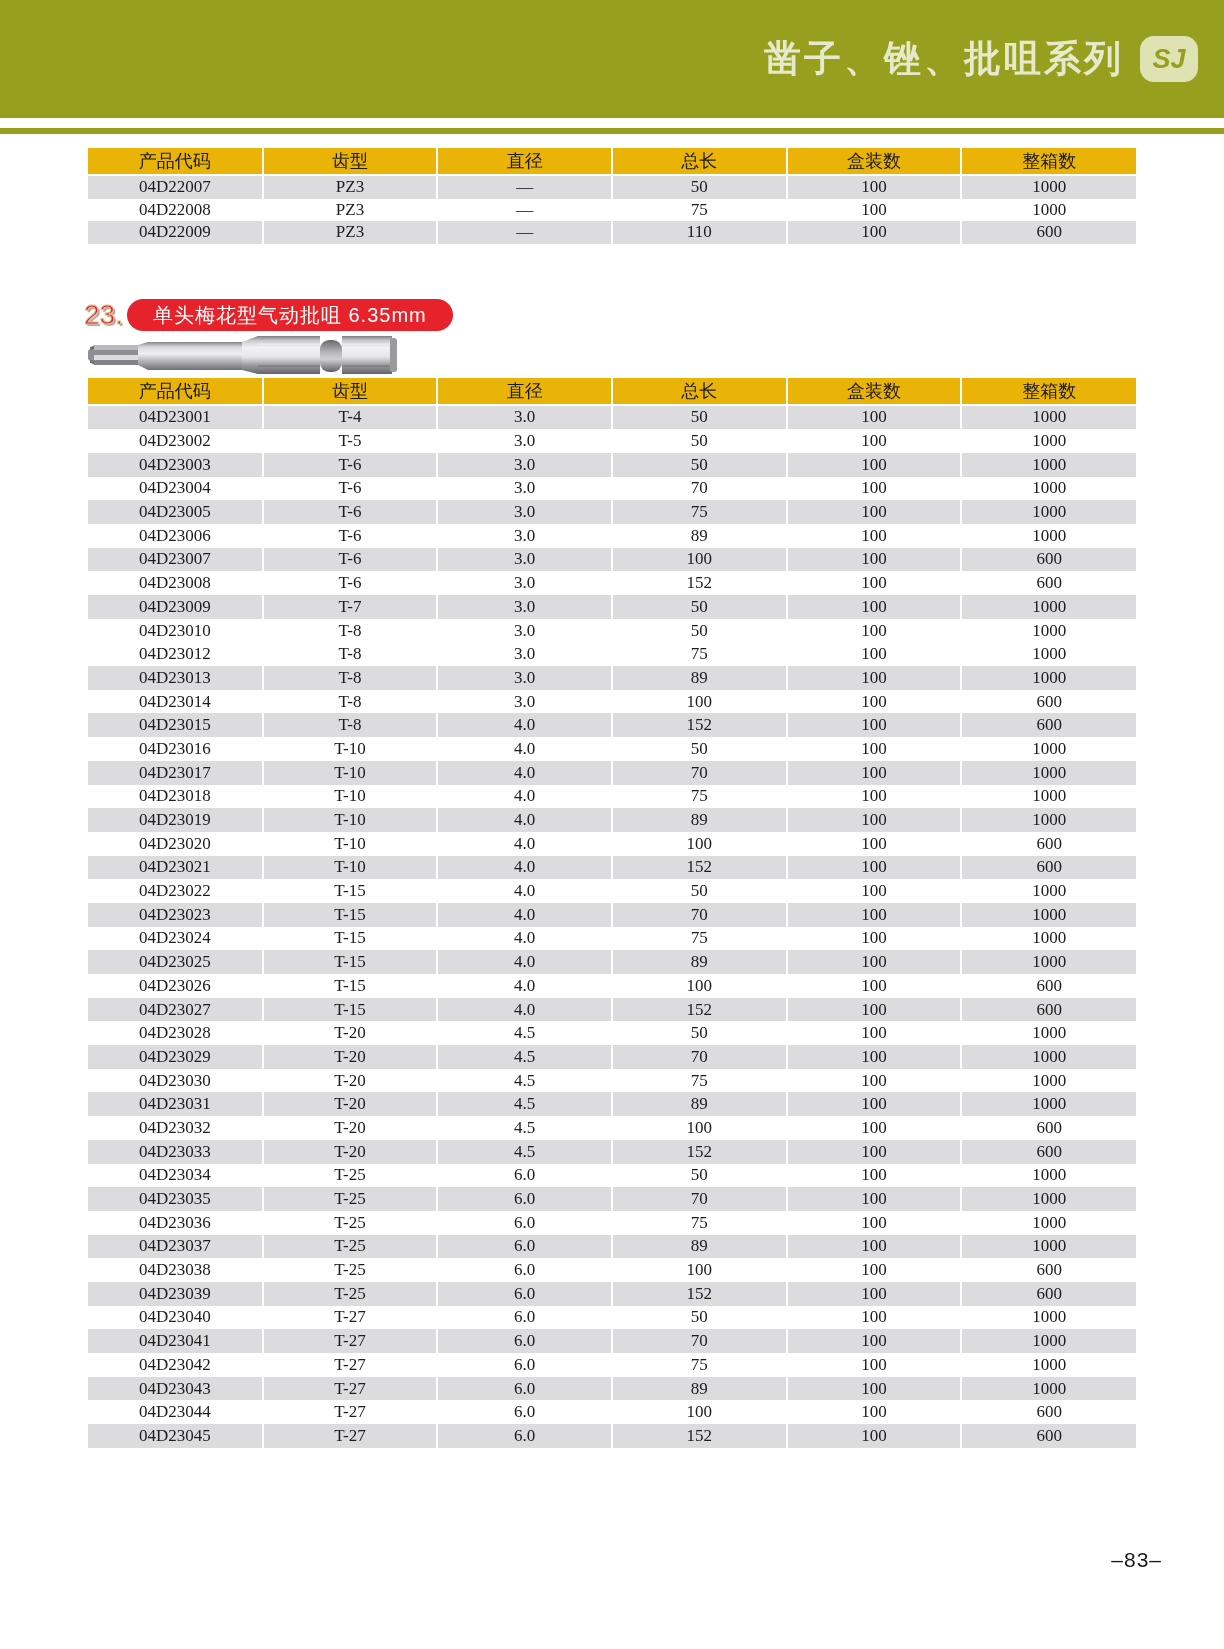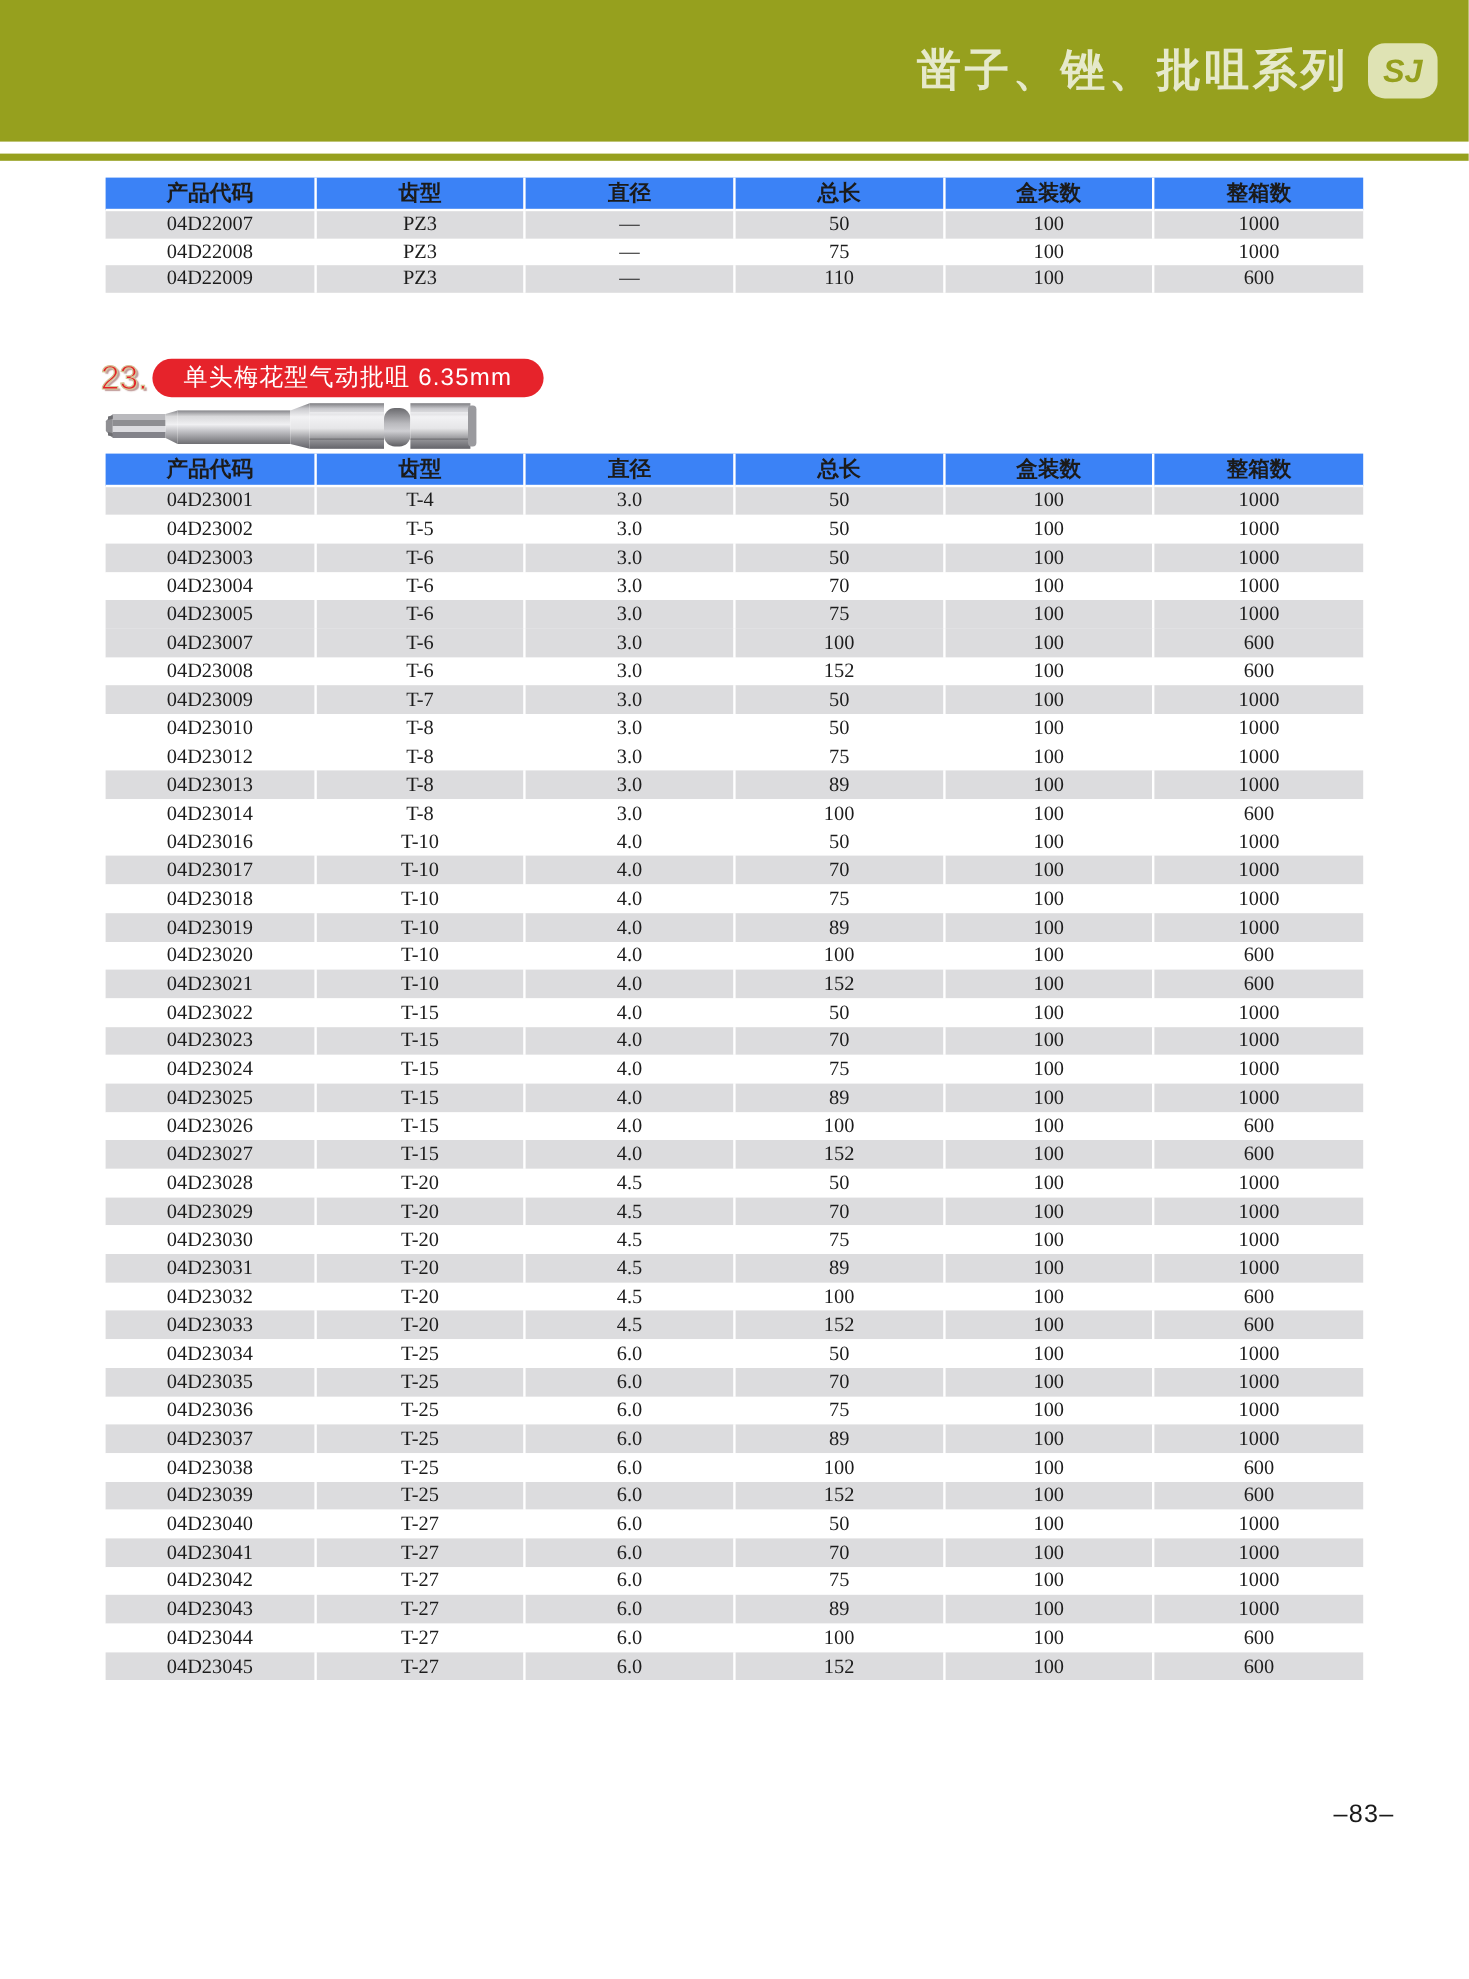--- a/index.html
+++ b/index.html
@@ -25,21 +25,21 @@
     display:flex; align-items:center; justify-content:center;
   }
   .rule { height:6px; background:#96a01e; margin-top:10px; }
 
   
   table.cat-table {
     border-collapse:collapse; table-layout:fixed;
     width:1048px; margin-left:88px;
   }
   table.cat-table th {
-    background:#3b82f6; color:#1b1b1b; font-size:18px; font-weight:bold;
+    background:#eab308; color:#1b1b1b; font-size:18px; font-weight:normal;
     height:26px; padding:0; text-align:center;
     border-left:2px solid #fff; border-right:2px solid #fff; border-bottom:2px solid #fff;
   }
   table.cat-table td {
     text-align:center; font-family:"Liberation Serif", serif;
     font-size:17px; color:#1c1c1c; height:23.7px; padding:0;
     border-left:2px solid #fff; border-right:2px solid #fff;
   }
   #table1 td { height:22.5px;text-align:center; }
   table.cat-table th:first-child, table.cat-table td:first-child { border-left:none; }
@@ -231,20 +231,28 @@
           <td>1000</td>
         </tr>
         <tr class="g">
           <td>04D23005</td>
           <td>T-6</td>
           <td>3.0</td>
           <td>75</td>
           <td>100</td>
           <td>1000</td>
         </tr>
+        <tr class="w">
+          <td>04D23006</td>
+          <td>T-6</td>
+          <td>3.0</td>
+          <td>89</td>
+          <td>100</td>
+          <td>1000</td>
+        </tr>
         <tr class="g">
           <td>04D23007</td>
           <td>T-6</td>
           <td>3.0</td>
           <td>100</td>
           <td>100</td>
           <td>600</td>
         </tr>
         <tr class="w">
           <td>04D23008</td>
@@ -284,20 +292,28 @@
           <td>3.0</td>
           <td>89</td>
           <td>100</td>
           <td>1000</td>
         </tr>
         <tr class="w">
           <td>04D23014</td>
           <td>T-8</td>
           <td>3.0</td>
           <td>100</td>
+          <td>100</td>
+          <td>600</td>
+        </tr>
+        <tr class="g">
+          <td>04D23015</td>
+          <td>T-8</td>
+          <td>4.0</td>
+          <td>152</td>
           <td>100</td>
           <td>600</td>
         </tr>
         <tr class="w">
           <td>04D23016</td>
           <td>T-10</td>
           <td>4.0</td>
           <td>50</td>
           <td>100</td>
           <td>1000</td>

